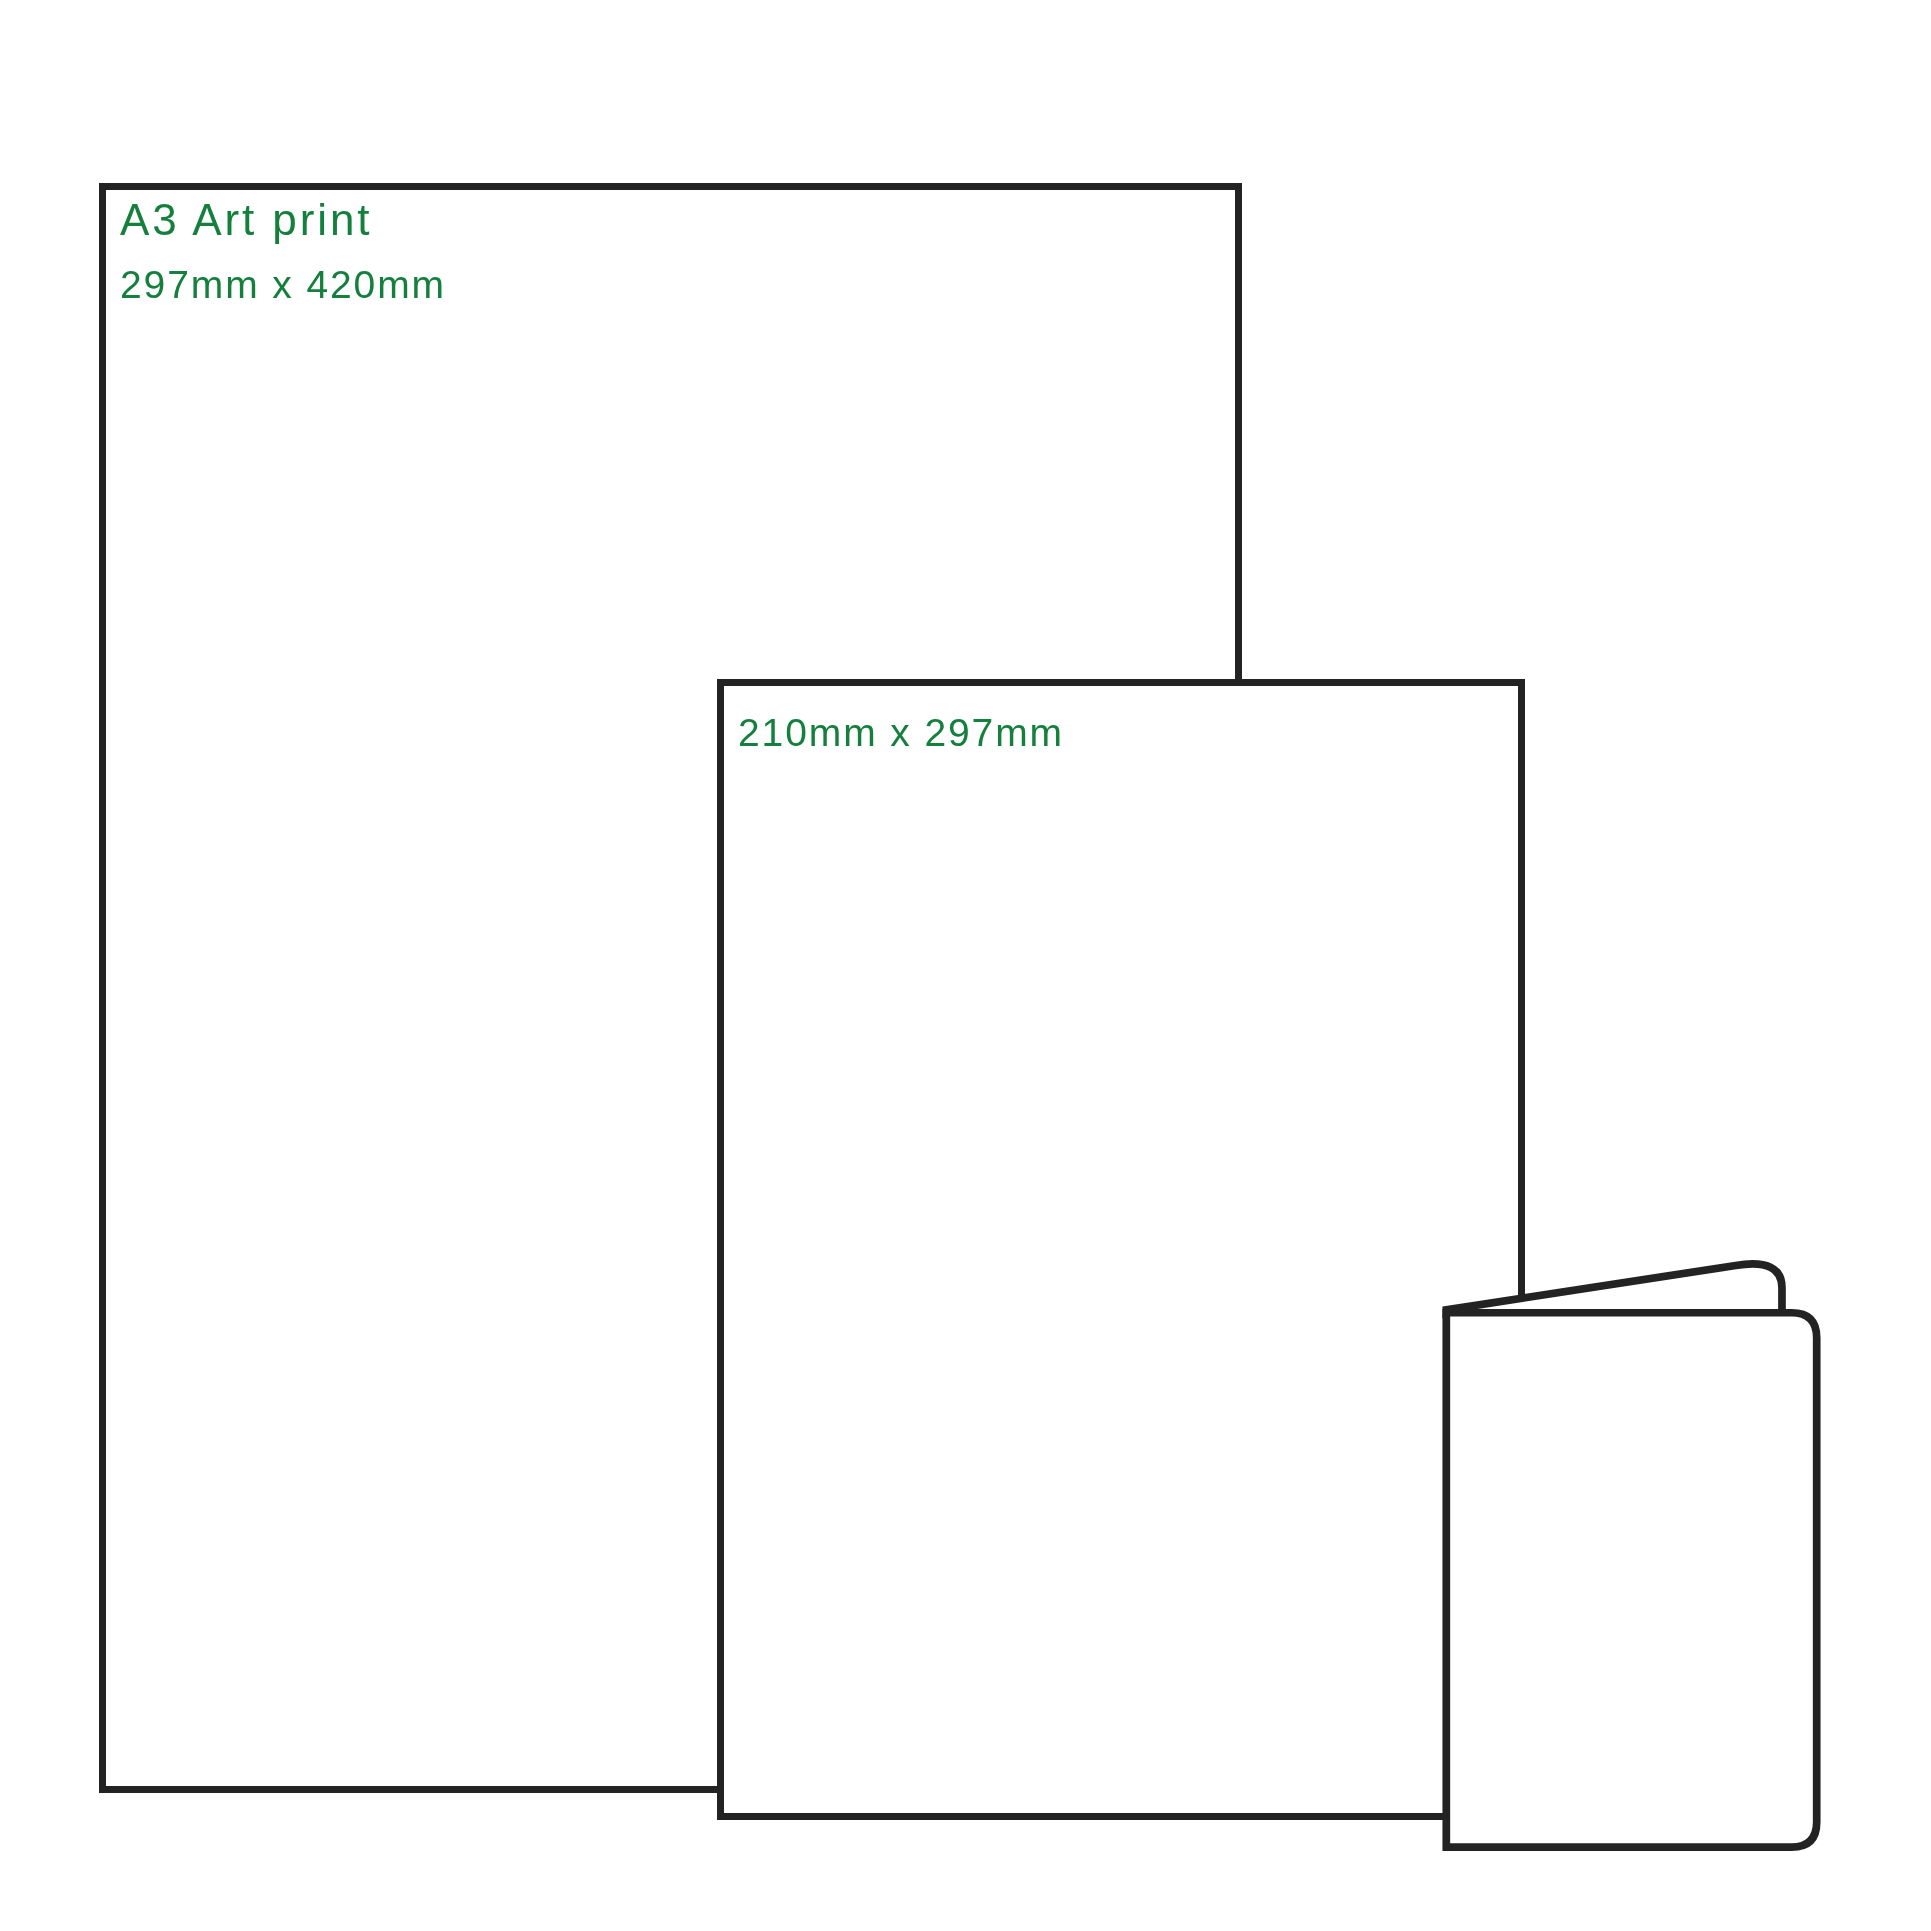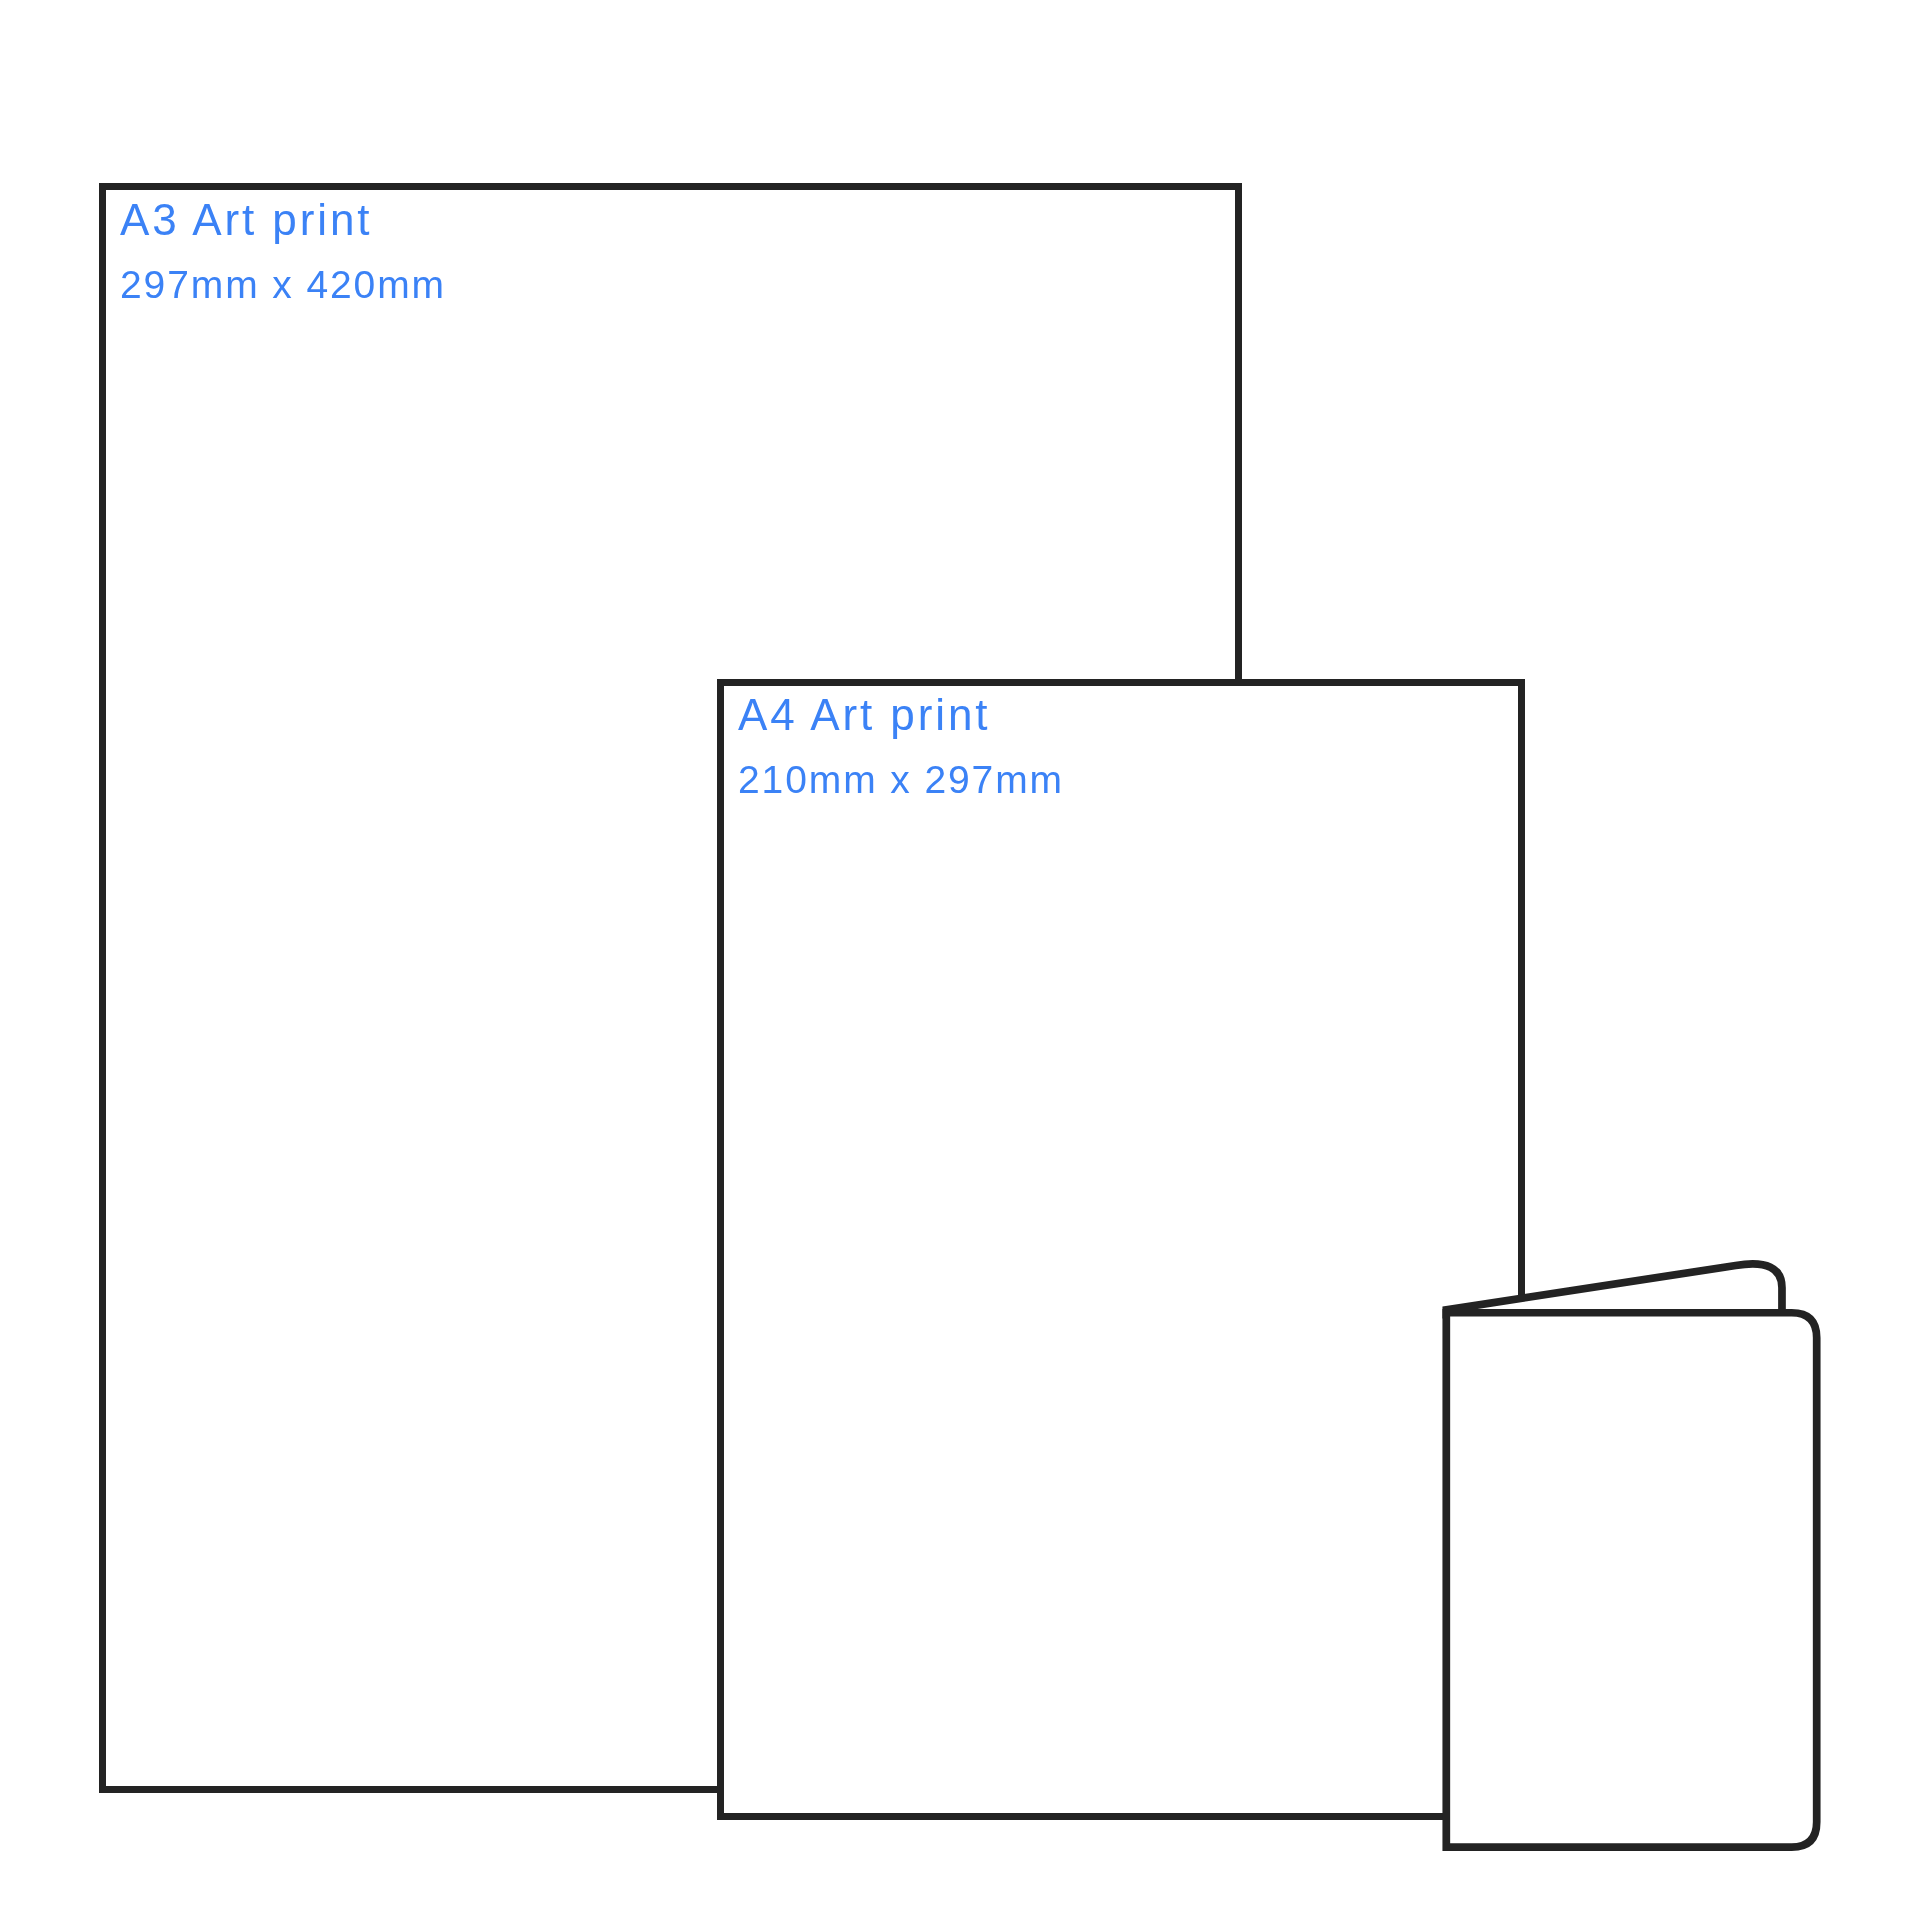--- a/index.html
+++ b/index.html
@@ -39,21 +39,21 @@
     position: absolute;
     left: 1400px;
     top: 1236px;
     width: 463px;
     height: 657px;
     z-index: 3;
   }
   .label {
     position: absolute;
     z-index: 4;
-    color: #3b82f6;
+    color: #15803d;
     white-space: nowrap;
   }
   .label-a3 { left: 120px; top: 196px; }
   .label-a4 { left: 738px; top: 691px; }
   .label-card { left: 1464px; top: 1317px; }
   .label .title {
     font-size: 44px;
     line-height: 47px;
     font-weight: 300;
     letter-spacing: 2.9px;
@@ -79,19 +79,18 @@
     <path d="M 1498 1361 L 1498 1356 L 1798 1310 Q 1846 1302 1846 1333 L 1846 1361 Z" fill="#ffffff" stroke="#232323" stroke-width="8"></path>
     <path d="M 1498 1359 L 1856 1359 Q 1882 1359 1882 1385 L 1882 1887 Q 1882 1913 1856 1913 L 1498 1913 Z" fill="#ffffff" stroke="#232323" stroke-width="8"></path>
   </svg>
 
   <div class="label label-a3">
     <div class="title">A3 Art print</div>
     <div class="dims">297mm x 420mm</div>
   </div>
 
   <div class="label label-a4">
-    <div class="title">A4 Art print</div>
     <div class="dims">210mm x 297mm</div>
   </div>
 
 
 </div>
 
 
 </body></html>

